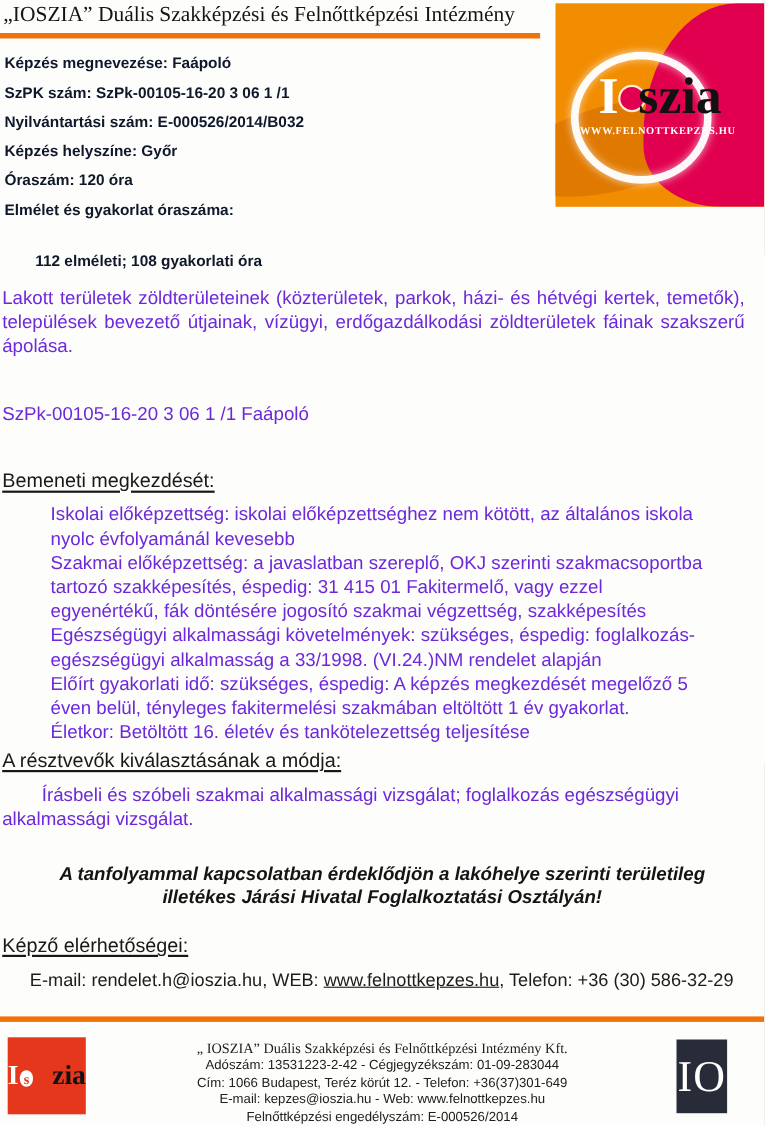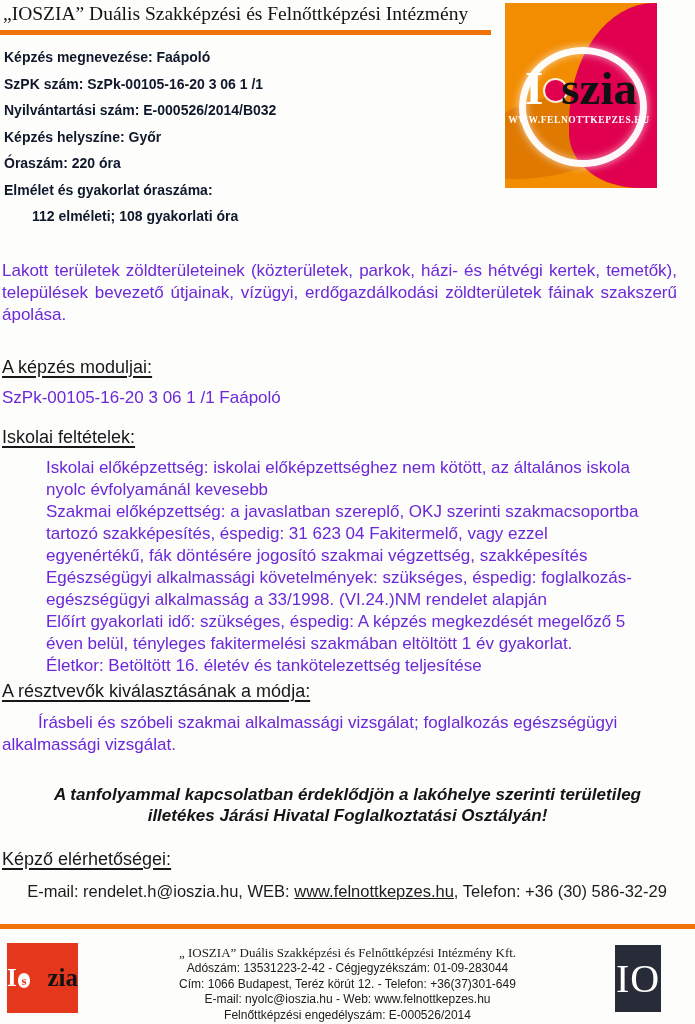--- a/index.html
+++ b/index.html
@@ -6,32 +6,32 @@
   html,body { background:#e8e8e8; }
   .page {
     position:relative; width:695px; height:1024px; margin:0 auto;
     background:#fdfdfc; overflow:hidden; color:#1b1b1b;
     font-family:"Liberation Sans", sans-serif;
   }
   
   .top-title { position:absolute; top:3px; left:3px; font-family:"Liberation Serif", serif; font-size:19.5px; color:#141414; }
   .top-rule { position:absolute; top:30px; left:0; width:491px; height:5px; background:#f0720a; }
   
-  .main-logo { position:absolute; top:3px; left:505px; width:152px; height:185px; background:#f28c00; overflow:hidden; }
+  .main-logo { position:absolute; top:3px; left:505px; width:190px; height:185px; background:#f28c00; overflow:hidden; }
   .swoosh { position:absolute; left:-45px; top:92px; width:200px; height:78px; background:#e07900; border-radius:50%; transform:rotate(-14deg); z-index:1; }
   .crimson { position:absolute; right:0; top:0; width:58%; height:100%; background:#e1004f; border-top-left-radius:85px 120px; border-bottom-left-radius:70px 55px; z-index:2; }
   .ring { position:absolute; left:14px; top:44px; width:128px; height:120px; border:7px solid rgba(255,255,255,.97); border-radius:50%; z-index:3; box-shadow:0 0 8px rgba(255,255,255,.7), inset 0 0 8px rgba(255,255,255,.6); }
   .logo-word { position:absolute; left:0; right:0; top:60px; text-align:center; z-index:4; font-family:"Liberation Serif", serif; font-weight:bold; font-size:47px; line-height:50px; white-space:nowrap; }
   .logo-word .li { color:#fff; }
   .logo-word .ldot { display:inline-block; width:21px; height:21px; background:#e1004f; border-radius:50%; margin:0 -5px 6px 2px; vertical-align:middle; box-shadow:0 0 0 2px rgba(255,255,255,.85); }
   .logo-word .lszia { color:#111; position:relative; z-index:5; }
   .logo-site { position:absolute; left:0; right:4px; top:112px; text-align:center; z-index:4; color:#fff; font-family:"Liberation Serif", serif; font-size:9.5px; letter-spacing:.6px; font-weight:bold; }
   
   .course { position:absolute; top:44px; left:4px; width:498px; font-weight:bold; font-size:14px; line-height:26.5px; color:#0f172a; }
-  .course .indent { padding-left:28px; }
+  .course .indent { padding-left:28px;margin-top:21px; }
   
   .sec { position:absolute; left:2px; right:0; }
   .h { font-size:18px; color:#181818; text-decoration:underline; text-underline-offset:3px; text-decoration-thickness:1.5px; }
   .body-txt { font-size:17px; line-height:22px; color:#6d28d9; }
   .just { margin-top:10px; text-align:justify; padding-right:18px; }
   .mod-line { margin-top:9px; }
   .entry-items { margin-top:9px; padding-left:44px; padding-right:24px; }
   .entry-items div { white-space:pre-line; }
   .sel-par { margin-top:10px; text-indent:36px; padding-right:18px; }
   .notice { position:absolute; left:0; right:0; text-align:center; font-weight:bold; font-style:italic; font-size:17px; line-height:21px; white-space:pre-line; color:#141414; }
@@ -63,41 +63,40 @@
     <div class="ring"></div>
     <div class="logo-word"><span class="li">I</span><span class="ldot"></span><span class="lszia">szia</span></div>
     <div class="logo-site">WWW.FELNOTTKEPZES.HU</div>
   </div>
 
   <div class="course">
     <div>Képzés megnevezése: Faápoló</div>
     <div>SzPK szám: SzPk-00105-16-20 3 06 1 /1</div>
     <div>Nyilvántartási szám: E-000526/2014/B032</div>
     <div>Képzés helyszíne: Győr</div>
-    <div>Óraszám: 220 óra</div>
+    <div>Óraszám: 120 óra</div>
     <div>Elmélet és gyakorlat óraszáma:</div>
     <div class="indent">112 elméleti; 108 gyakorlati óra</div>
   </div>
 
   <div class="sec" style="top:250px">
     <div class="body-txt just">Lakott területek zöldterületeinek (közterületek, parkok, házi- és hétvégi kertek, temetők), települések bevezető útjainak, vízügyi, erdőgazdálkodási zöldterületek fáinak szakszerű ápolása.</div>
   </div>
 
   <div class="sec" style="top:357px">
-    <div class="h">A képzés moduljai:</div>
     <div class="body-txt mod-line">SzPk-00105-16-20 3 06 1 /1 Faápoló</div>
   </div>
 
   <div class="sec" style="top:427px">
-    <div class="h">Iskolai feltételek:</div>
+    <div class="h">Bemeneti megkezdését:</div>
     <div class="body-txt entry-items">
       <div>Iskolai előképzettség: iskolai előképzettséghez nem kötött, az általános iskola
 nyolc évfolyamánál kevesebb</div>
       <div>Szakmai előképzettség: a javaslatban szereplő, OKJ szerinti szakmacsoportba
-tartozó szakképesítés, éspedig: 31 623 04 Fakitermelő, vagy ezzel
+tartozó szakképesítés, éspedig: 31 415 01 Fakitermelő, vagy ezzel
 egyenértékű, fák döntésére jogosító szakmai végzettség, szakképesítés</div>
       <div>Egészségügyi alkalmassági követelmények: szükséges, éspedig: foglalkozás-
 egészségügyi alkalmasság a 33/1998. (VI.24.)NM rendelet alapján</div>
       <div>Előírt gyakorlati idő: szükséges, éspedig: A képzés megkezdését megelőző 5
 éven belül, tényleges fakitermelési szakmában eltöltött 1 év gyakorlat.</div>
       <div>Életkor: Betöltött 16. életév és tankötelezettség teljesítése</div>
     </div>
   </div>
 
   <div class="sec" style="top:681px">
@@ -120,19 +119,19 @@
       <span class="fdisc">
         <span>s</span>
       </span>
       <span class="fzia">zia</span>
     </div>
 
   <div class="f-center">
     <div class="f-company">„ IOSZIA” Duális Szakképzési és Felnőttképzési Intézmény Kft.</div>
     <div class="f-line">Adószám: 13531223-2-42 - Cégjegyzékszám: 01-09-283044</div>
     <div class="f-line">Cím: 1066 Budapest, Teréz körút 12. - Telefon: +36(37)301-649</div>
-    <div class="f-line">E-mail: nyolc@ioszia.hu - Web: www.felnottkepzes.hu</div>
+    <div class="f-line">E-mail: kepzes@ioszia.hu - Web: www.felnottkepzes.hu</div>
     <div class="f-line">Felnőttképzési engedélyszám: E-000526/2014</div>
   </div>
 
   <div class="f-logo-right">IO</div>
 
 </div>
 
 </body></html>

